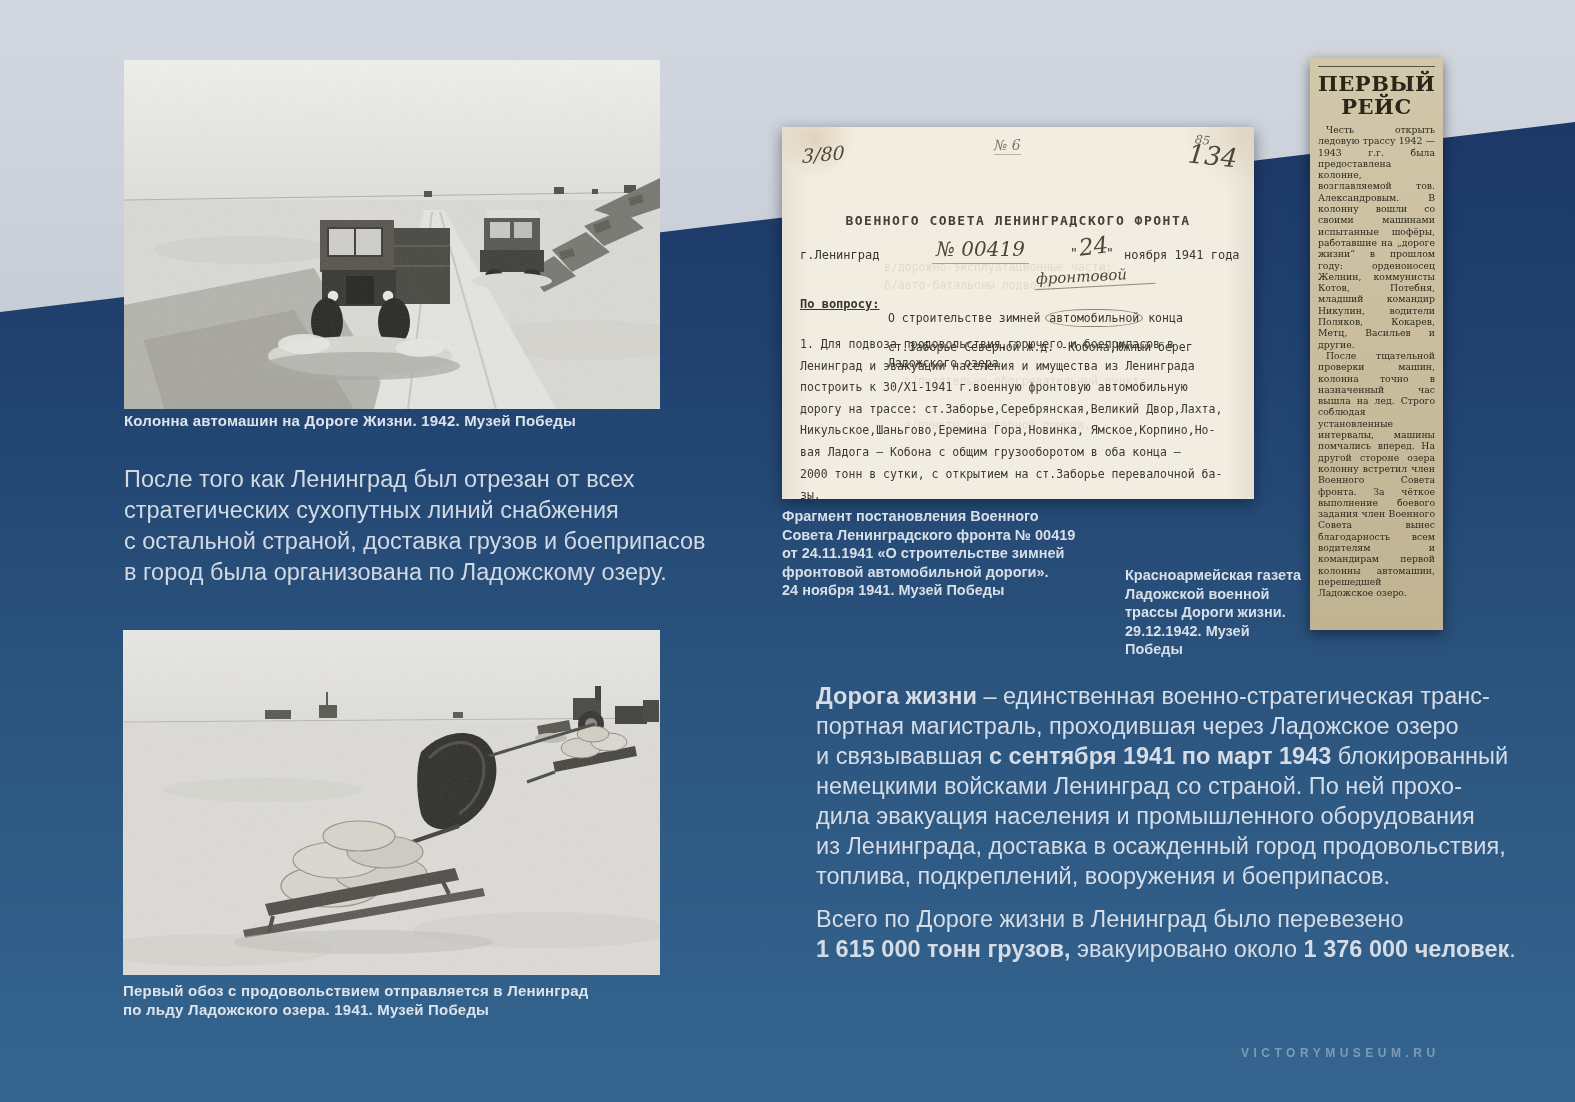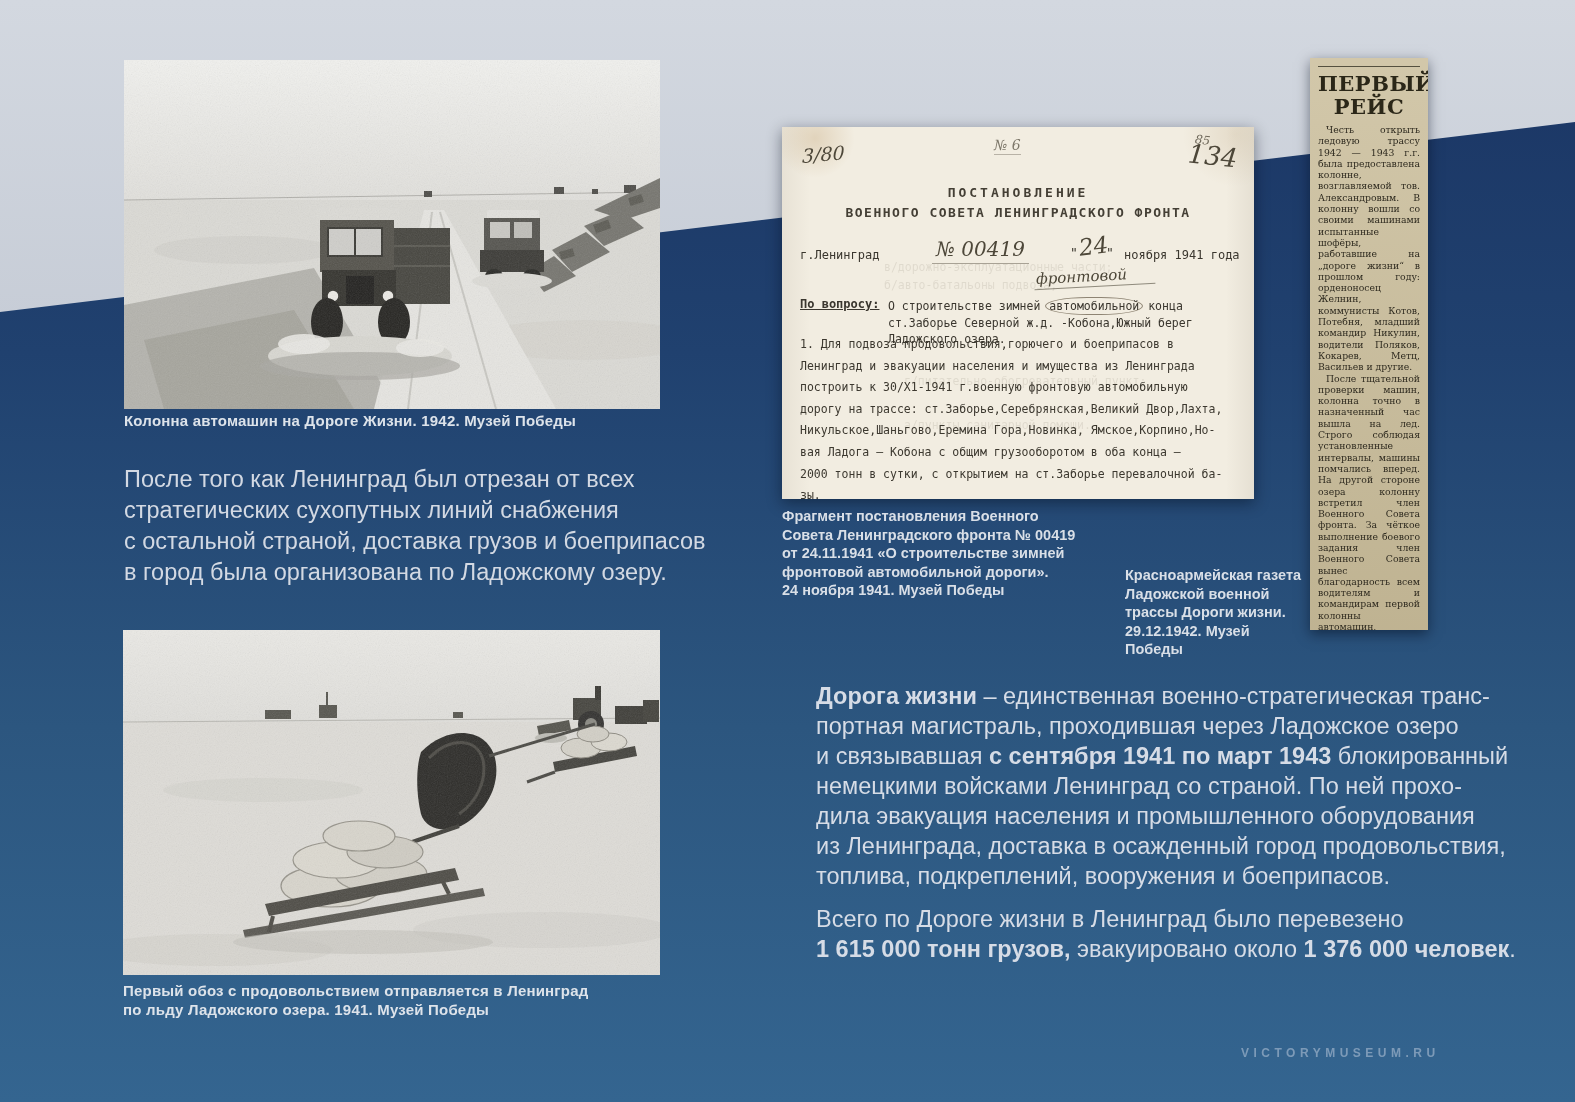--- a/index.html
+++ b/index.html
@@ -24,25 +24,25 @@
       #f2ede1;
     box-shadow:0 4px 14px rgba(0,10,25,.45);
     font-family:"DejaVu Sans Mono","Liberation Mono",monospace;color:#3a362e;}
   .doc *{position:absolute;}
   .hand{font-family:"DejaVu Serif","Liberation Serif",serif;font-style:italic;color:#4d4739;}
   .doc-h{left:0;width:100%;text-align:center;font-size:13px;letter-spacing:3px;font-weight:bold;color:#443f35;}
   .ghost{font-size:11.5px;color:#6a6050;opacity:.13;filter:blur(.4px);white-space:nowrap;}
   .doc-body{left:18px;top:207px;width:438px;font-size:11.5px;line-height:21.6px;
     white-space:pre-line;color:#3c382f;}
   .circled{position:static;display:inline-block;border:1.2px solid rgba(75,62,42,.6);
-    border-radius:50% / 58%;padding:0 3px;margin:0 -2px;}
+    border-radius:50% / 58%;padding:0 3px;margin:12px -2px;}
   .doc-caption{position:absolute;left:782px;top:507px;width:330px;font-size:14.5px;
     font-weight:bold;line-height:18.6px;color:#d9dfe7;white-space:pre-line;}
   
-  .news{position:absolute;left:1310px;top:58px;width:118px;height:572px;box-sizing:border-box;
+  .news{position:absolute;left:1310px;top:58px;width:133px;height:572px;box-sizing:border-box;
     padding:8px 8px 6px;overflow:hidden;
     background:linear-gradient(180deg,rgba(255,255,255,.10),rgba(70,55,20,.10)),#cdc1a0;
     box-shadow:0 4px 12px rgba(0,10,25,.5);
     font-family:"DejaVu Serif","Liberation Serif",serif;color:#2e2a1f;}
   .news-rule{border-top:1.5px solid #55503f;margin:0 0 5px;}
   .news-title{font-size:21px;font-weight:bold;text-align:center;line-height:23px;
     letter-spacing:.5px;white-space:pre-line;color:#2b2718;}
   .news-sub{margin-top:6px;}
   .news-sub div{font-size:10px;font-weight:bold;text-align:center;line-height:14px;
     border-bottom:1px solid #4c4736;padding-bottom:1px;}
@@ -216,22 +216,21 @@
     <div class="ghost" style="left:102px;top:133px;">в/дорожно-эксплуатационные части;</div>
     <div class="ghost" style="left:102px;top:151px;">б/авто-батальоны подвоза;</div>
     <div class="ghost" style="left:122px;top:247px;">г/питательно-обогревательный пункт;</div>
     <div class="ghost" style="left:122px;top:291px;">а/пункты санитарной помощи.</div>
 
     <div class="hand" style="left:20px;top:16px;font-size:19px;transform:rotate(-5deg) skewX(-6deg);">3/80</div>
     <div class="hand" style="left:212px;top:10px;font-size:14px;opacity:.7;border-bottom:1px solid rgba(77,71,57,.5);padding-bottom:1px;">№ 6</div>
     <div class="hand" style="right:44px;top:6px;font-size:12px;transform:rotate(8deg);opacity:.8;">85</div>
     <div class="hand" style="right:16px;top:14px;font-size:26px;transform:rotate(6deg);">134</div>
 
-    <div class="doc-h" style="top:58px;">ПОСТАНОВЛЕНИЕ</div>
-    <div class="doc-h" style="top:78px;letter-spacing:1.5px;">ВОЕННОГО СОВЕТА ЛЕНИНГРАДСКОГО ФРОНТА</div>
+    <div class="doc-h" style="top:86px;letter-spacing:1.5px;">ВОЕННОГО СОВЕТА ЛЕНИНГРАДСКОГО ФРОНТА</div>
 
     <div style="left:18px;top:121px;font-size:12px;">г.Ленинград</div>
     <div class="hand" style="left:150px;top:110px;font-size:20px;border-bottom:1px solid rgba(77,71,57,.45);padding:0 4px 2px;">№ 00419</div>
     <div style="left:288px;top:118px;font-size:13px;">"</div>
     <div class="hand" style="left:297px;top:106px;font-size:23px;transform:rotate(-7deg);">24</div>
     <div style="left:324px;top:118px;font-size:13px;">"</div>
     <div style="left:342px;top:121px;font-size:12px;">ноября 1941 года</div>
 
     <div class="hand" style="left:252px;top:140px;font-size:15px;transform:rotate(-3deg);border-bottom:1.2px solid rgba(77,71,57,.6);padding:0 28px 1px 2px;">фронтовой</div>
 

